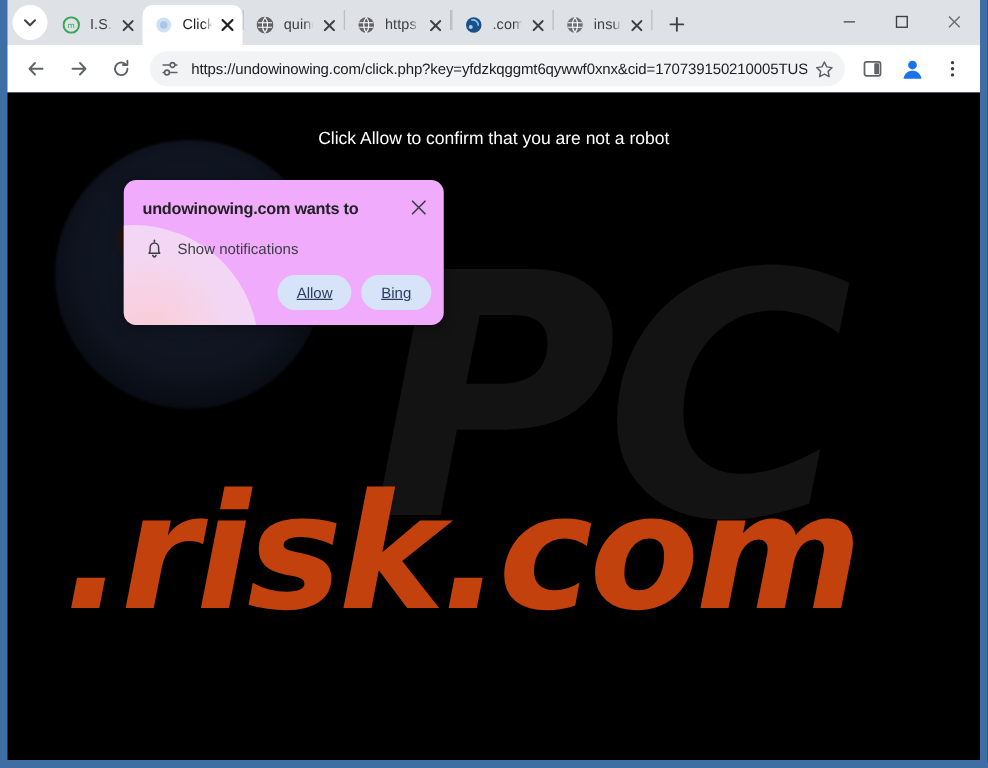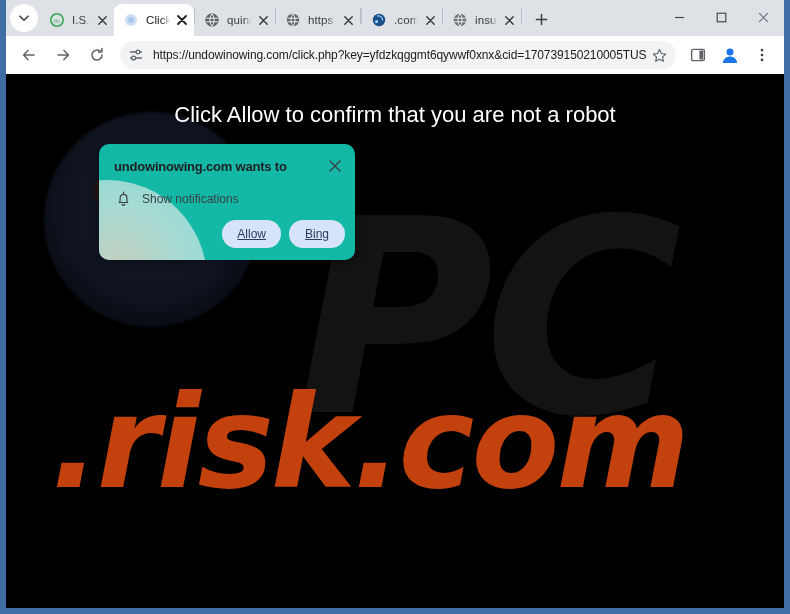--- a/index.html
+++ b/index.html
@@ -230,31 +230,31 @@
     filter: blur(3px);
   }
 
   
   #page-headline {
     position: absolute;
     left: 0px; top: 28px;
     width: 778px;
     text-align: center;
     color: #ffffff;
-    font-size: 22px;
+    font-size: 14px;
     font-family: "Liberation Sans", sans-serif;
     white-space: nowrap;
   }
 
   
   #permission-bubble {
     position: absolute;
     left: 93px; top: 70px;
     width: 256px; height: 116px;
-    background: #14b8a6;
+    background: #f0abfc;
     border-radius: 10px;
     box-shadow: 0 2px 10px rgba(0,0,0,0.32), 0 0 1px rgba(0,0,0,0.2);
     overflow: hidden;
   }
   #bubble-glow {
     position: absolute;
     left: -92px; top: 36px;
     width: 200px; height: 200px;
     border-radius: 50%;
     background: radial-gradient(circle at 55% 45%, rgba(255,214,198,0.75) 0%, rgba(245,238,236,0.65) 42%, rgba(246,246,248,0.55) 68%, rgba(255,255,255,0) 100%);

